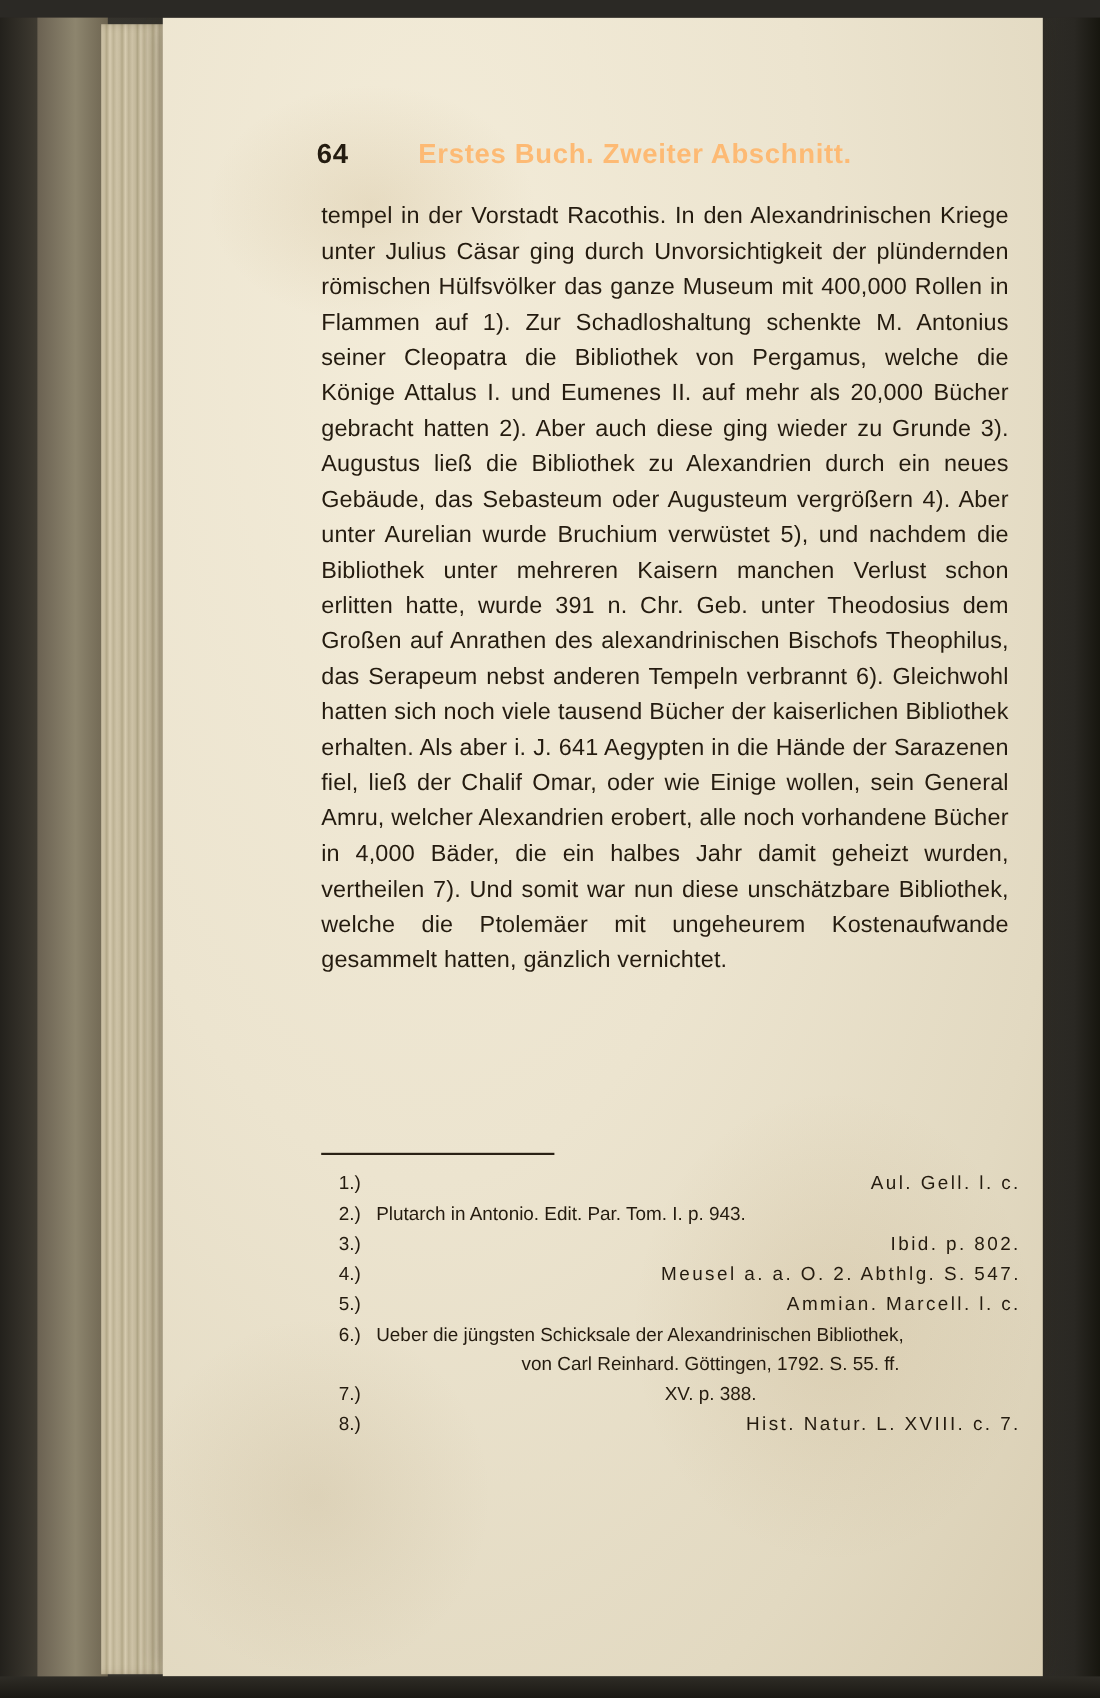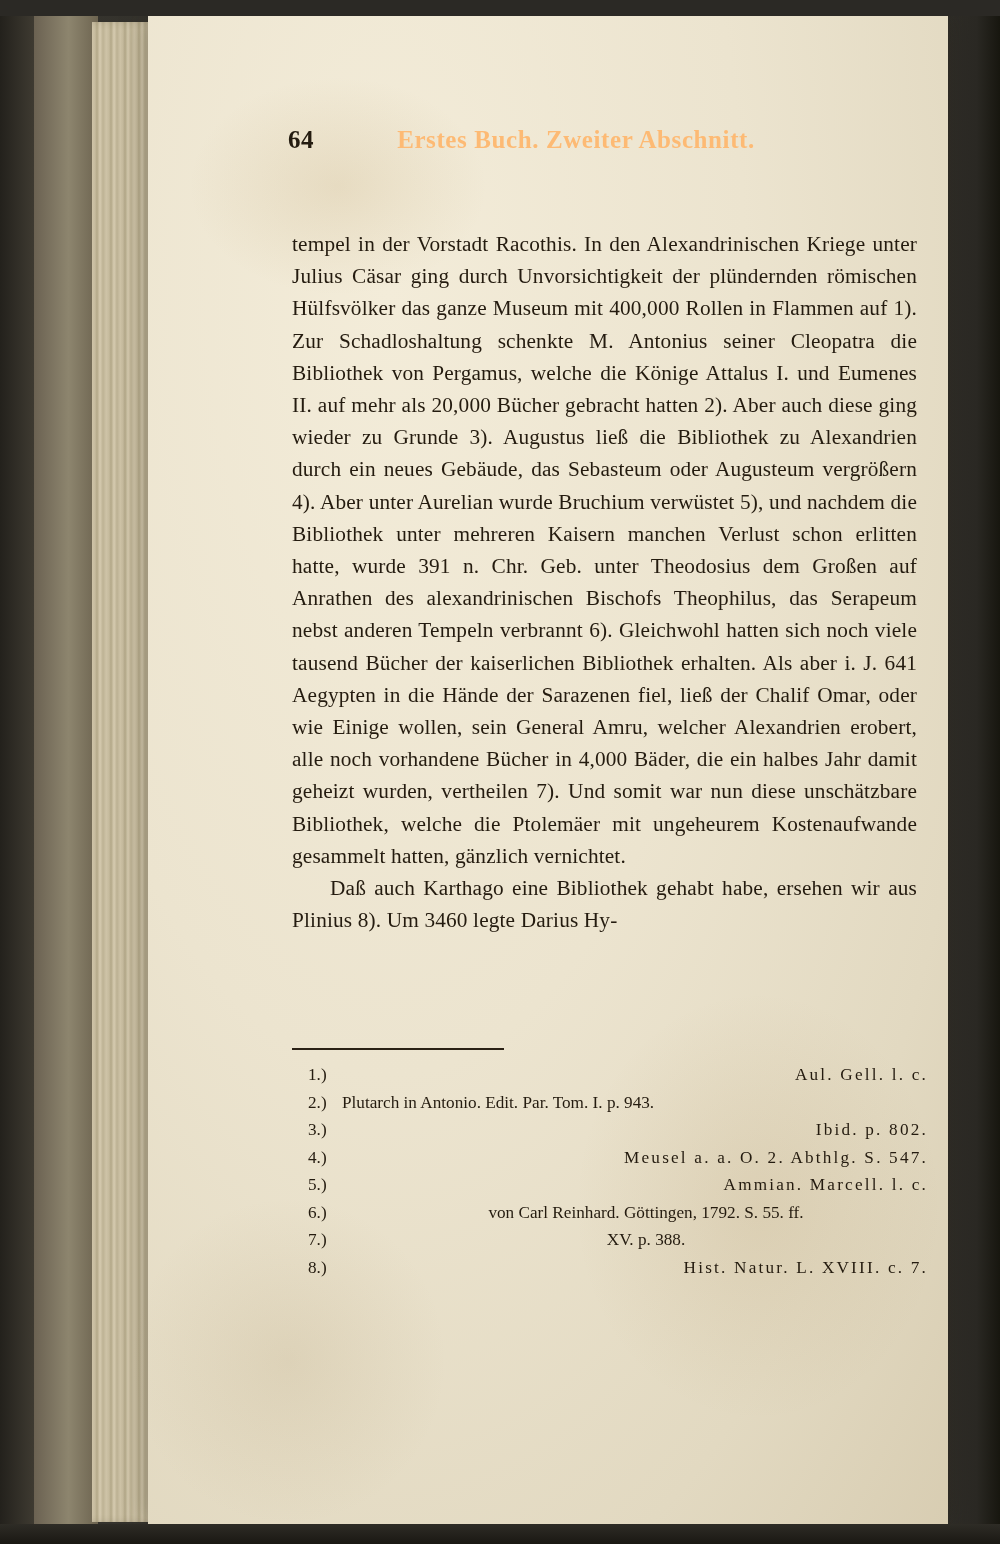--- a/index.html
+++ b/index.html
@@ -75,21 +75,21 @@
     left: 0; bottom: 0; width: 1000px; height: 20px;
     background: linear-gradient(180deg, #2e2c26 0%, #1a1813 100%);
   }
 
   
   .content {
     position: absolute;
     left: 148px; top: 16px;
     width: 800px; height: 1508px;
     color: #20190f;
-    font-family: Liberation Serif, serif;
+    font-family: Liberation Sans, sans-serif;
   }
   .header-row {
     position: absolute;
     left: 140px; top: 110px;
     width: 560px;
     display: flex;
     align-items: baseline;
   }
   .folio {
     font-size: 25px;
@@ -103,21 +103,20 @@
     font-size: 25px;
     color: #fdba74;
     letter-spacing: .6px;
     font-weight: 600;
     margin-left: -10px;
   }
   .body-block {
     position: absolute;
     left: 144px; top: 164px;
     width: 625px;
-    margin-top: 48px;
   }
   .body-block p {
     margin: 0;
     font-size: 21.3px;
     line-height: 32.2px;
     text-align: justify;
     text-justify: inter-word;
     color: #241b0f;
     letter-spacing: .15px;
   }
@@ -168,21 +167,20 @@
 
   <div class="content">
 
     <div class="header-row">
       <div class="folio">64</div>
       <div class="running-head">Erstes Buch. Zweiter Abschnitt.</div>
     </div>
 
     <div class="body-block">
       <p>tempel in der Vorstadt Racothis. In den Alexandrinischen Kriege unter Julius Cäsar ging durch Unvorsichtigkeit der plündernden römischen Hülfsvölker das ganze Museum mit 400,000 Rollen in Flammen auf 1). Zur Schadloshaltung schenkte M. Antonius seiner Cleopatra die Bibliothek von Pergamus, welche die Könige Attalus I. und Eumenes II. auf mehr als 20,000 Bücher gebracht hatten 2). Aber auch diese ging wieder zu Grunde 3). Augustus ließ die Bibliothek zu Alexandrien durch ein neues Gebäude, das Sebasteum oder Augusteum vergrößern 4). Aber unter Aurelian wurde Bruchium verwüstet 5), und nachdem die Bibliothek unter mehreren Kaisern manchen Verlust schon erlitten hatte, wurde 391 n. Chr. Geb. unter Theodosius dem Großen auf Anrathen des alexandrinischen Bischofs Theophilus, das Serapeum nebst anderen Tempeln verbrannt 6). Gleichwohl hatten sich noch viele tausend Bücher der kaiserlichen Bibliothek erhalten. Als aber i. J. 641 Aegypten in die Hände der Sarazenen fiel, ließ der Chalif Omar, oder wie Einige wollen, sein General Amru, welcher Alexandrien erobert, alle noch vorhandene Bücher in 4,000 Bäder, die ein halbes Jahr damit geheizt wurden, vertheilen 7). Und somit war nun diese unschätzbare Bibliothek, welche die Ptolemäer mit ungeheurem Kostenaufwande gesammelt hatten, gänzlich vernichtet.</p>
-      <p>Daß auch Karthago eine Bibliothek gehabt habe, ersehen wir aus Plinius 8). Um 3460 legte Darius Hy-</p>
     </div>
 
     <div class="rule"></div>
 
     <div class="notes">
       <div class="note">
         <span class="num">1.)</span>
         <span class="txt sp">Aul. Gell. l. c.</span>
       </div>
       <div class="note">
@@ -197,20 +195,21 @@
         <span class="num">4.)</span>
         <span class="txt sp">Meusel a. a. O. 2. Abthlg. S. 547.</span>
       </div>
       <div class="note">
         <span class="num">5.)</span>
         <span class="txt sp">Ammian. Marcell. l. c.</span>
       </div>
       <div class="note">
         <span class="num">6.)</span>
         <span class="txt">
+          <span>Ueber die jüngsten Schicksale der Alexandrinischen Bibliothek,</span>
           <span class="cont">von Carl Reinhard.  Göttingen, 1792. S. 55. ff.</span>
         </span>
       </div>
       <div class="note">
         <span class="num">7.)</span>
         <span class="txt">
           <span class="cont">XV. p. 388.</span>
         </span>
       </div>
       <div class="note">

